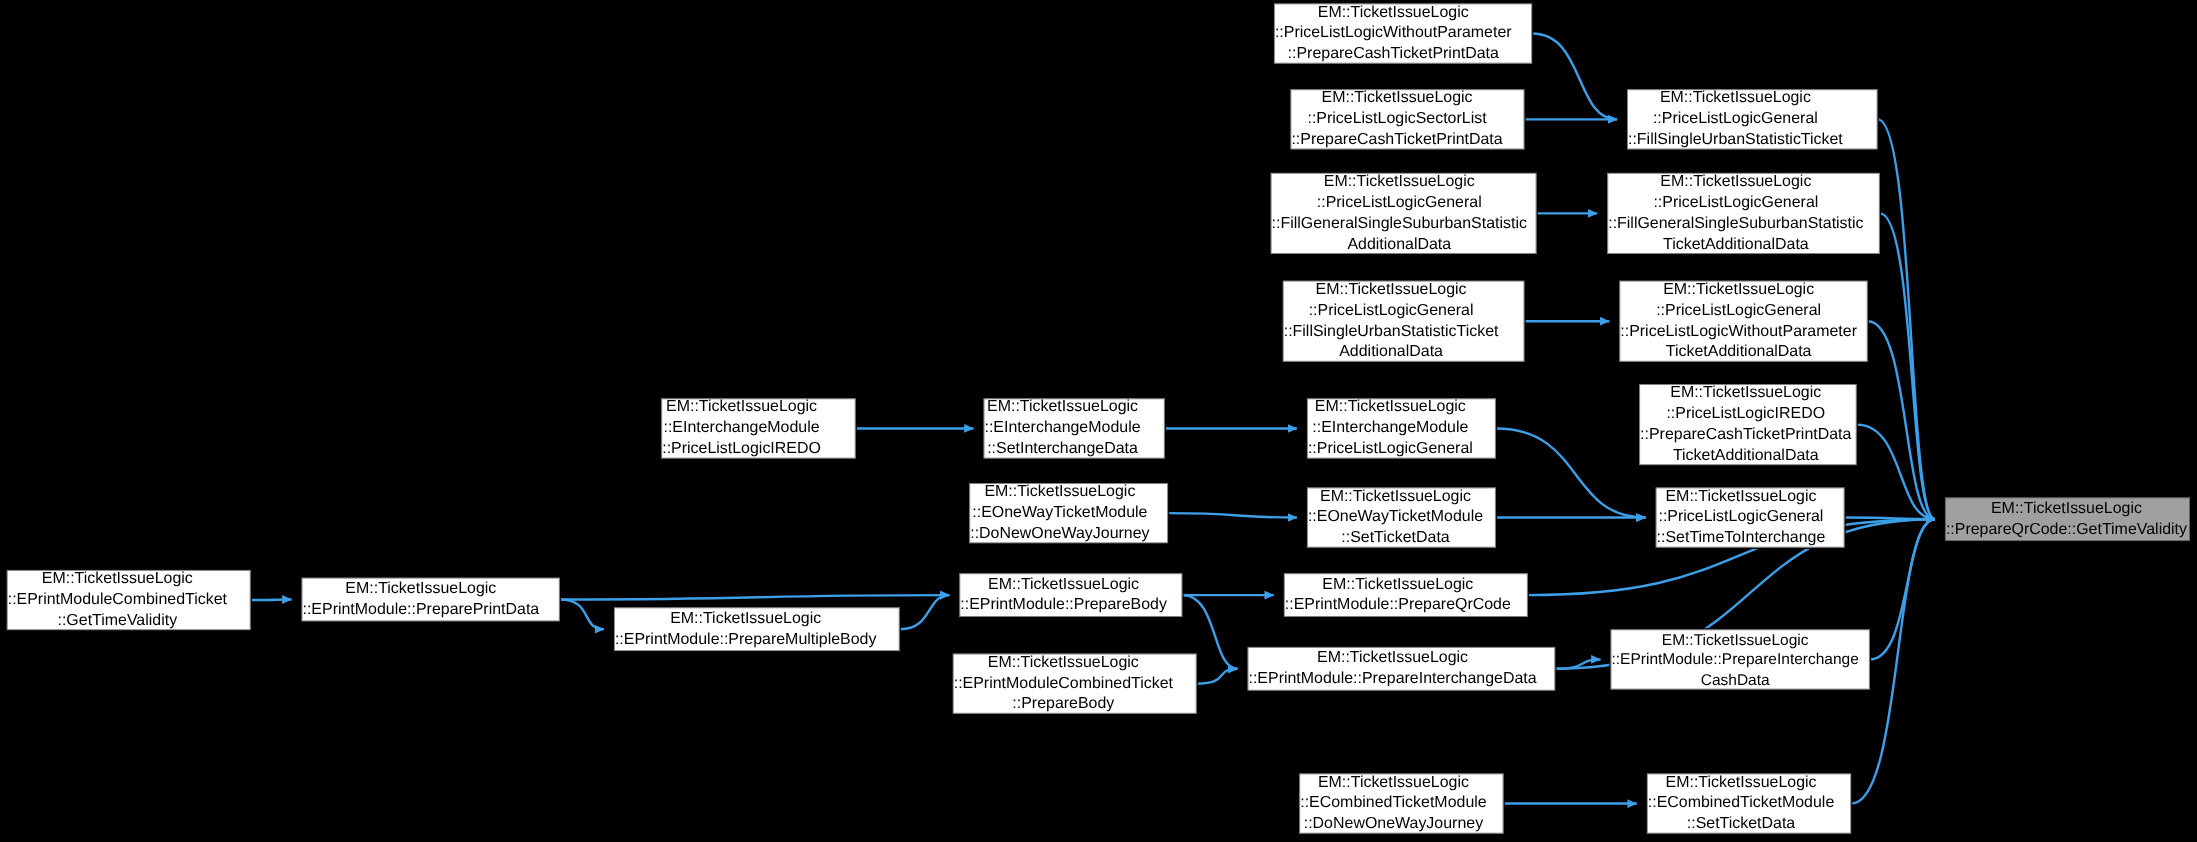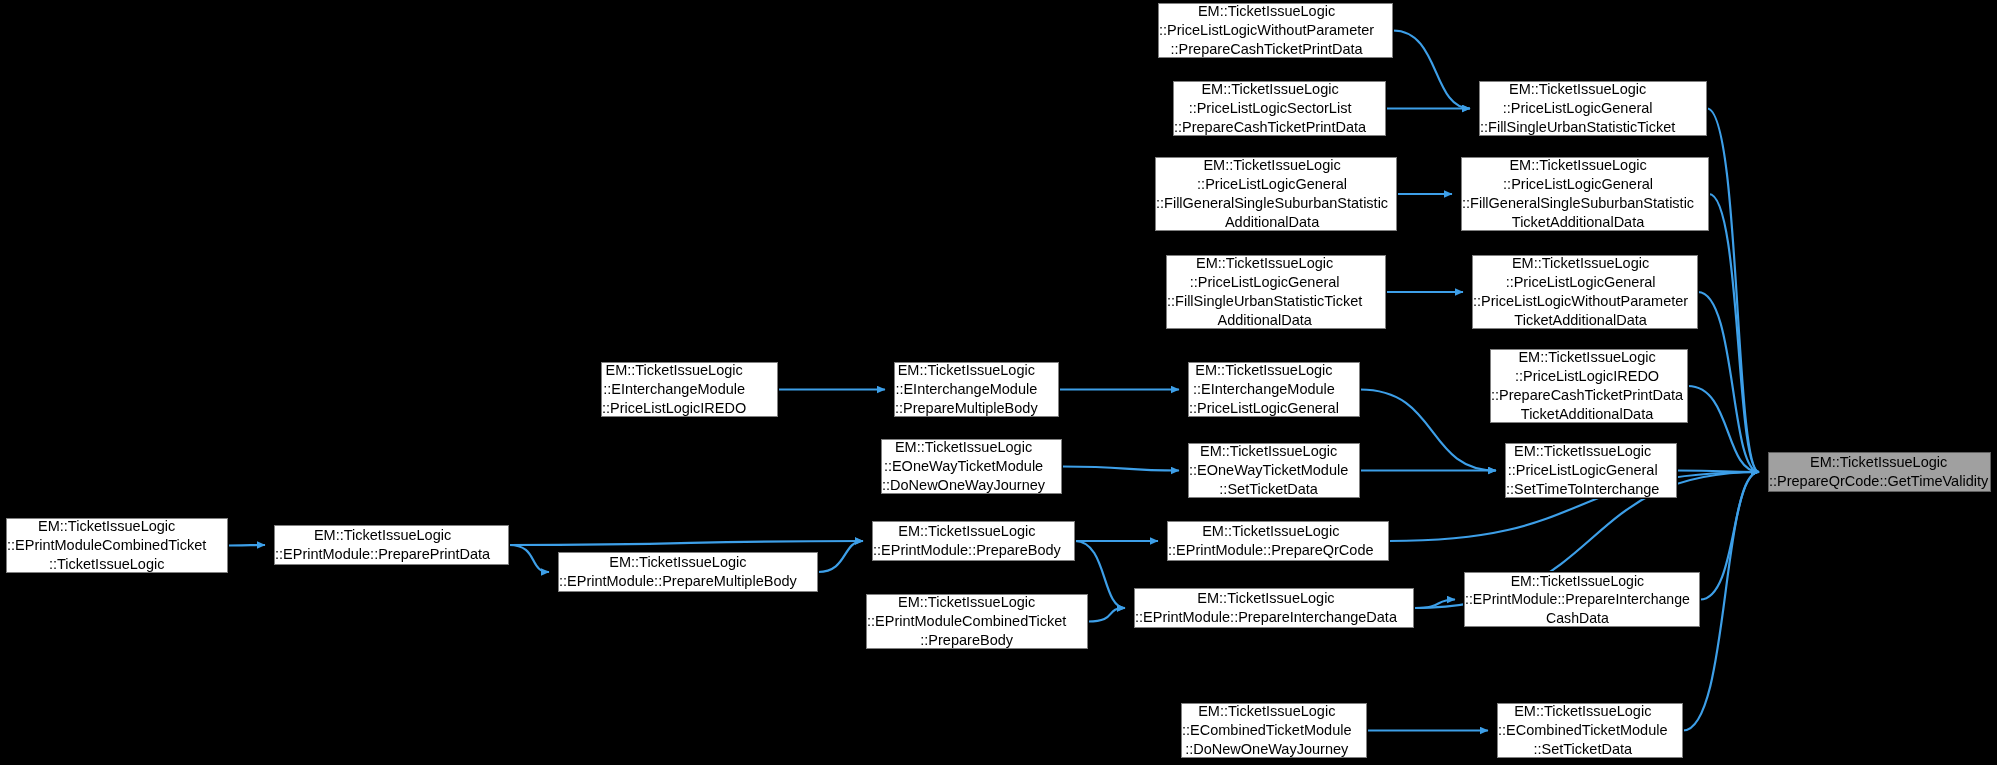--- a/index.html
+++ b/index.html
@@ -68,25 +68,25 @@
         <path d="M1700,599.5 C1737.4,599.5 1730.6,472 1759,472" fill="none" stroke="#3d9fe8" stroke-width="2.2" marker-end="url(#arrow)"></path>
         <path d="M1683,730.5 C1729.75,730.5 1721.25,472 1759,472" fill="none" stroke="#3d9fe8" stroke-width="2.2" marker-end="url(#arrow)"></path>
       </g>
   </svg>
   <div id="nodes">
       <div class="node" style="left: 1158px; top: 3px; width: 235px; height: 55px;"><div><span>EM::TicketIssueLogic</span><span>::PriceListLogicWithoutParameter</span><span>::PrepareCashTicketPrintData</span></div></div>
       <div class="node" style="left: 1173px; top: 81px; width: 213px; height: 55px;"><div><span>EM::TicketIssueLogic</span><span>::PriceListLogicSectorList</span><span>::PrepareCashTicketPrintData</span></div></div>
       <div class="node" style="left: 1155px; top: 157px; width: 242px; height: 74px;"><div><span>EM::TicketIssueLogic</span><span>::PriceListLogicGeneral</span><span>::FillGeneralSingleSuburbanStatistic</span><span>AdditionalData</span></div></div>
       <div class="node" style="left: 1166px; top: 255px; width: 220px; height: 74px;"><div><span>EM::TicketIssueLogic</span><span>::PriceListLogicGeneral</span><span>::FillSingleUrbanStatisticTicket</span><span>AdditionalData</span></div></div>
       <div class="node" style="left: 601px; top: 362px; width: 177px; height: 55px;"><div><span>EM::TicketIssueLogic</span><span>::EInterchangeModule</span><span>::PriceListLogicIREDO</span></div></div>
-      <div class="node" style="left: 894px; top: 362px; width: 165px; height: 55px;"><div><span>EM::TicketIssueLogic</span><span>::EInterchangeModule</span><span>::PrepareMultipleBody</span></div></div>
+      <div class="node" style="left: 894px; top: 362px; width: 165px; height: 55px;"><div><span>EM::TicketIssueLogic</span><span>::EInterchangeModule</span><span>::SetInterchangeData</span></div></div>
       <div class="node" style="left: 1188px; top: 362px; width: 172px; height: 55px;"><div><span>EM::TicketIssueLogic</span><span>::EInterchangeModule</span><span>::PriceListLogicGeneral</span></div></div>
       <div class="node" style="left: 881px; top: 439px; width: 181px; height: 55px;"><div><span>EM::TicketIssueLogic</span><span>::EOneWayTicketModule</span><span>::DoNewOneWayJourney</span></div></div>
       <div class="node" style="left: 1188px; top: 443px; width: 172px; height: 55px;"><div><span>EM::TicketIssueLogic</span><span>::EOneWayTicketModule</span><span>::SetTicketData</span></div></div>
-      <div class="node" style="left: 6px; top: 518px; width: 222px; height: 55px;"><div><span>EM::TicketIssueLogic</span><span>::EPrintModuleCombinedTicket</span><span>::TicketIssueLogic</span></div></div>
+      <div class="node" style="left: 6px; top: 518px; width: 222px; height: 55px;"><div><span>EM::TicketIssueLogic</span><span>::EPrintModuleCombinedTicket</span><span>::GetTimeValidity</span></div></div>
       <div class="node" style="left: 274px; top: 525px; width: 235px; height: 40px;"><div><span>EM::TicketIssueLogic</span><span>::EPrintModule::PreparePrintData</span></div></div>
       <div class="node" style="left: 558px; top: 552px; width: 260px; height: 40px;"><div><span>EM::TicketIssueLogic</span><span>::EPrintModule::PrepareMultipleBody</span></div></div>
       <div class="node" style="left: 872px; top: 521px; width: 203px; height: 40px;"><div><span>EM::TicketIssueLogic</span><span>::EPrintModule::PrepareBody</span></div></div>
       <div class="node" style="left: 866px; top: 594px; width: 222px; height: 55px;"><div><span>EM::TicketIssueLogic</span><span>::EPrintModuleCombinedTicket</span><span>::PrepareBody</span></div></div>
       <div class="node" style="left: 1167px; top: 521px; width: 222px; height: 40px;"><div><span>EM::TicketIssueLogic</span><span>::EPrintModule::PrepareQrCode</span></div></div>
       <div class="node" style="left: 1134px; top: 588px; width: 280px; height: 40px;"><div><span>EM::TicketIssueLogic</span><span>::EPrintModule::PrepareInterchangeData</span></div></div>
       <div class="node" style="left: 1181px; top: 703px; width: 186px; height: 55px;"><div><span>EM::TicketIssueLogic</span><span>::ECombinedTicketModule</span><span>::DoNewOneWayJourney</span></div></div>
       <div class="node" style="left: 1479px; top: 81px; width: 228px; height: 55px;"><div><span>EM::TicketIssueLogic</span><span>::PriceListLogicGeneral</span><span>::FillSingleUrbanStatisticTicket</span></div></div>
       <div class="node" style="left: 1461px; top: 157px; width: 248px; height: 74px;"><div><span>EM::TicketIssueLogic</span><span>::PriceListLogicGeneral</span><span>::FillGeneralSingleSuburbanStatistic</span><span>TicketAdditionalData</span></div></div>
       <div class="node" style="left: 1472px; top: 255px; width: 226px; height: 74px;"><div><span>EM::TicketIssueLogic</span><span>::PriceListLogicGeneral</span><span>::PriceListLogicWithoutParameter</span><span>TicketAdditionalData</span></div></div>

